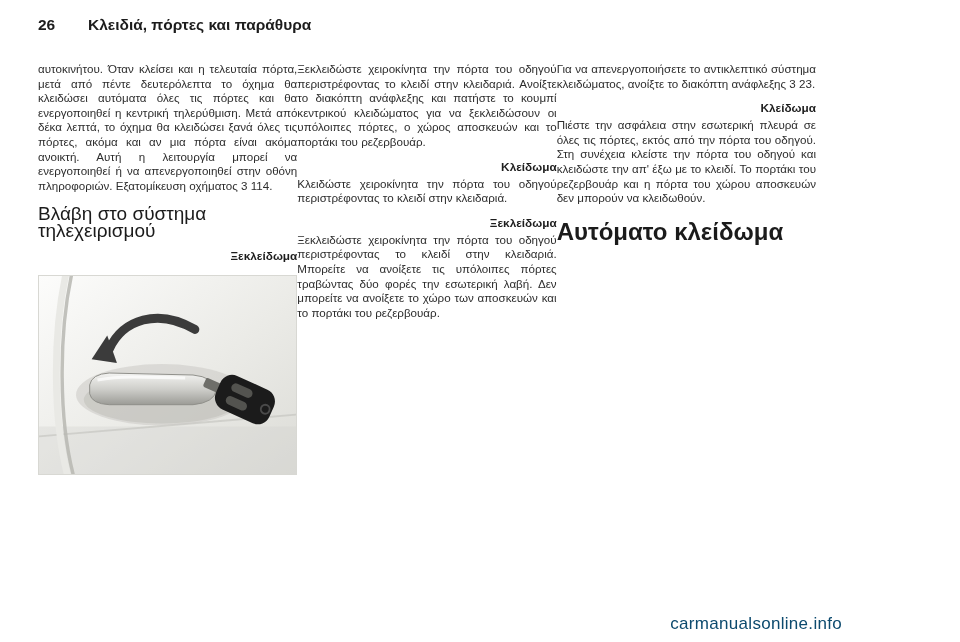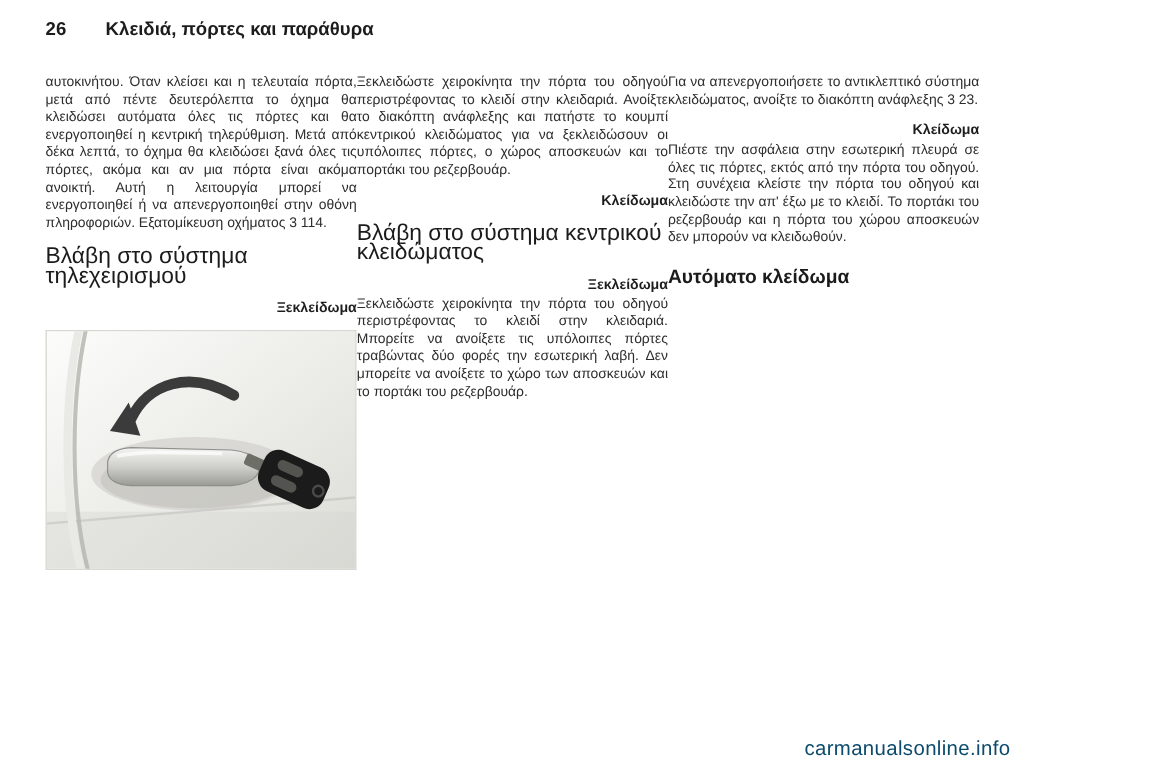--- a/index.html
+++ b/index.html
@@ -20,21 +20,21 @@
     position:absolute; top:62px; left:38px; right:40px;
     display:grid; grid-template-columns:1fr 1fr 1fr; 
   }
   .col { min-width:0; }
   .col p {
     font-size:11.6px; line-height:14.6px; text-align:justify;
     margin-bottom:10px; color:#2d2d2d;
   }
   .subhead { font-weight:bold; font-size:11.8px; color:#1d1d1d; margin:10px 0 3px;text-align:right; }
   .h-med  { font-weight:normal; font-size:19px; line-height:16.5px; color:#1b1b1b; margin:13px 0 5px; }
-  .h-big  { font-weight:bold; font-size:16px; line-height:21px; color:#1b1b1b; margin:15px 0 7px; }
+  .h-big  { font-weight:bold; font-size:24px; line-height:21px; color:#1b1b1b; margin:15px 0 7px; }
 
   .figure {
     margin-top:12px; width:100%; height:200px;
     border:1px solid #d8d8d3; background:#efefec;
   }
   .figure svg { display:block; width:100%; height:100%; }
 
   .watermark {
     position:absolute; right:14px; bottom:8px;
     font-size:17px; color:#0c4a6e; letter-spacing:0.3px;
@@ -90,21 +90,21 @@
             <path d="M160,54 C122,32 86,44 72,74" fill="none" stroke="#3b3b3b" stroke-width="9" stroke-linecap="round"></path>
             <polygon points="80,88 54,84 70,60" fill="#3b3b3b"></polygon>
           </g>
         </svg>
       </div>
     </div>
 
     <div class="col">
       <p>Ξεκλειδώστε χειροκίνητα την πόρτα του οδηγού περιστρέφοντας το κλειδί στην κλειδαριά. Ανοίξτε το διακόπτη ανάφλεξης και πατήστε το κουμπί κεντρικού κλειδώματος για να ξεκλειδώσουν οι υπόλοιπες πόρτες, ο χώρος αποσκευών και το πορτάκι του ρεζερβουάρ.</p>
       <div class="subhead">Κλείδωμα</div>
-      <div class="h-med">Βλάβη στο σύστημα κεντρικού κλειδώματος</div>
+      <p>Κλειδώστε χειροκίνητα την πόρτα του οδηγού περιστρέφοντας το κλειδί στην κλειδαριά.</p>
       <div class="subhead">Ξεκλείδωμα</div>
       <p>Ξεκλειδώστε χειροκίνητα την πόρτα του οδηγού περιστρέφοντας το κλειδί στην κλειδαριά. Μπορείτε να ανοίξετε τις υπόλοιπες πόρτες τραβώντας δύο φορές την εσωτερική λαβή. Δεν μπορείτε να ανοίξετε το χώρο των αποσκευών και το πορτάκι του ρεζερβουάρ.</p>
     </div>
 
     <div class="col">
       <p>Για να απενεργοποιήσετε το αντικλεπτικό σύστημα κλειδώματος, ανοίξτε το διακόπτη ανάφλεξης 3 23.</p>
       <div class="subhead">Κλείδωμα</div>
       <p>Πιέστε την ασφάλεια στην εσωτερική πλευρά σε όλες τις πόρτες, εκτός από την πόρτα του οδηγού. Στη συνέχεια κλείστε την πόρτα του οδηγού και κλειδώστε την απ' έξω με το κλειδί. Το πορτάκι του ρεζερβουάρ και η πόρτα του χώρου αποσκευών δεν μπορούν να κλειδωθούν.</p>
       <div class="h-big">Αυτόματο κλείδωμα</div>
     </div>

